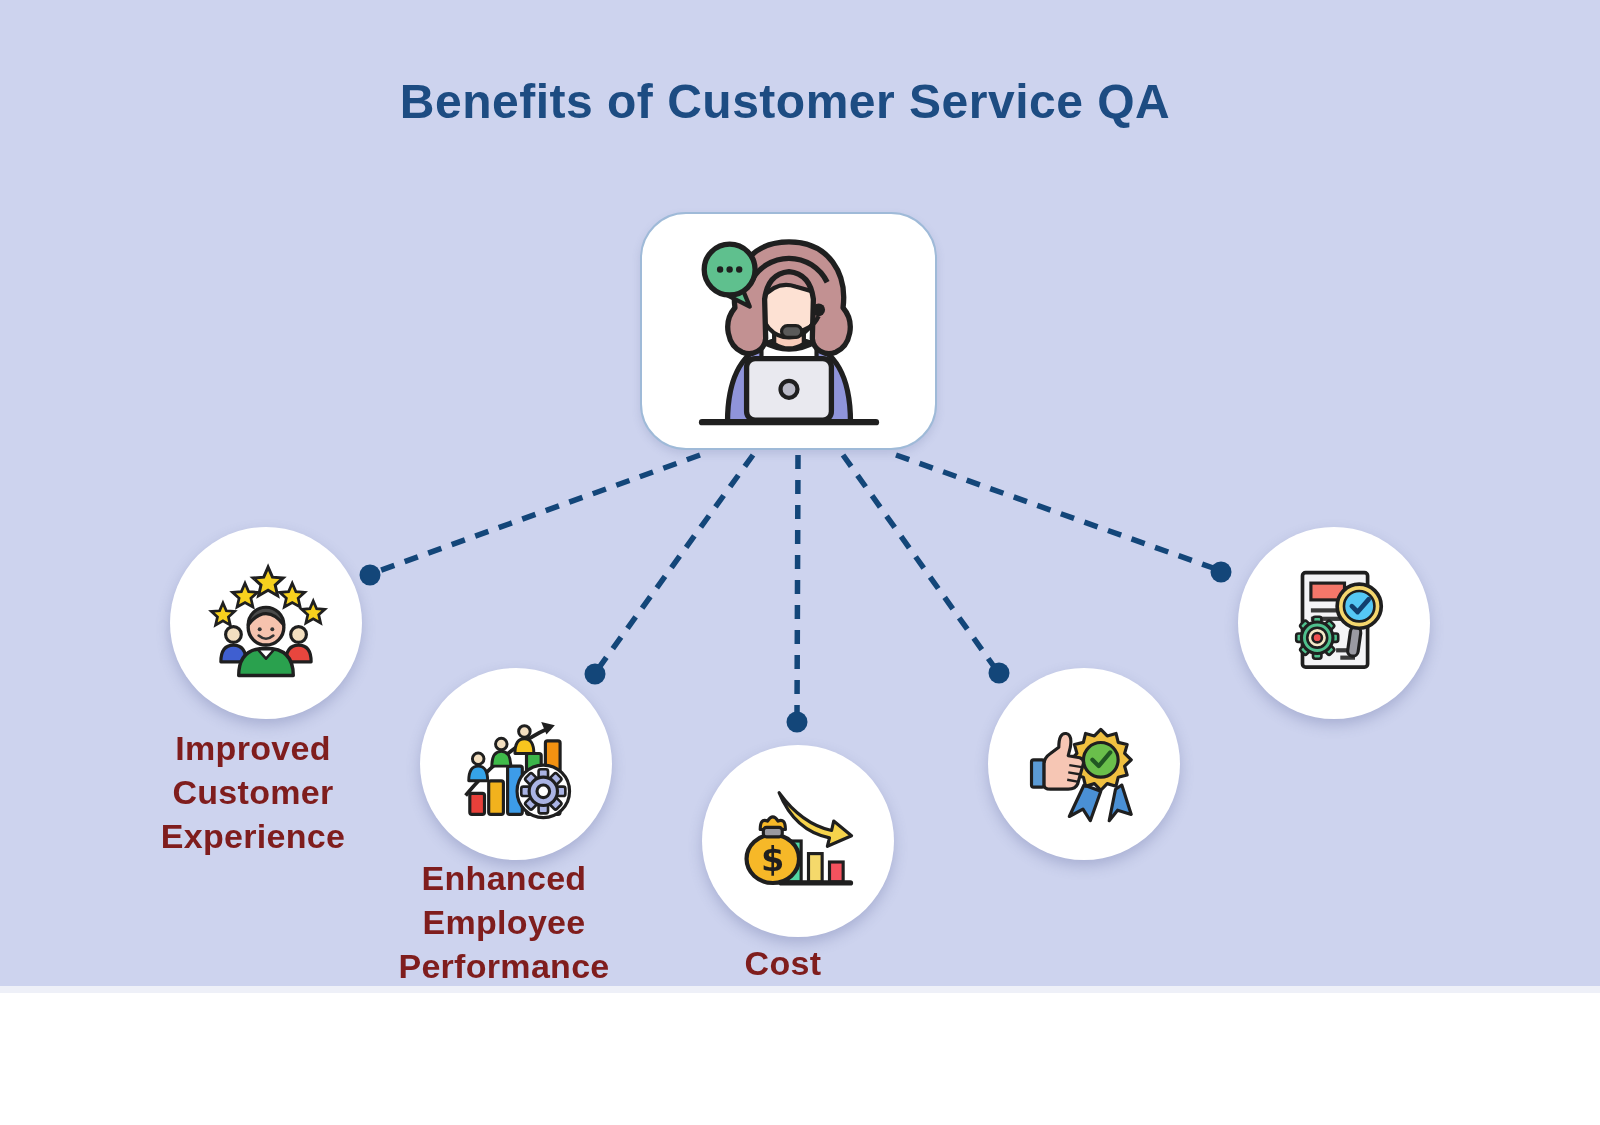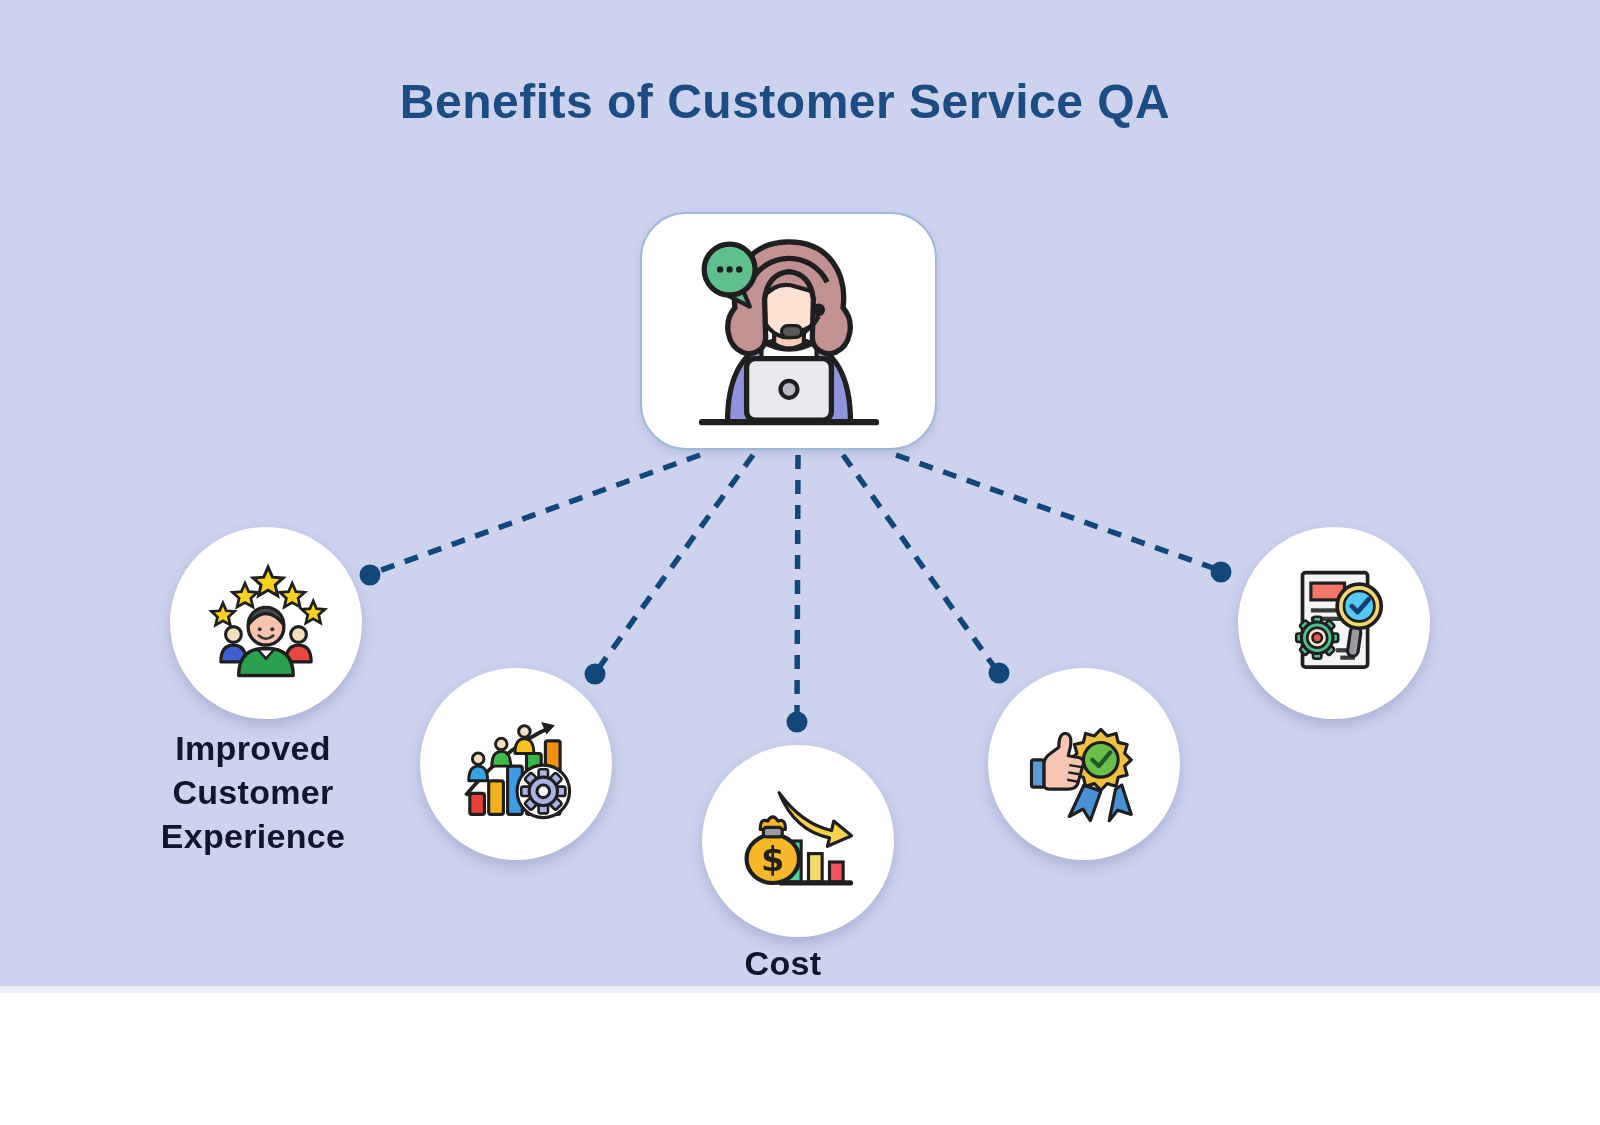--- a/index.html
+++ b/index.html
@@ -38,21 +38,21 @@
   .node-circle{
     position:absolute;width:192px;height:192px;border-radius:50%;
     background:#ffffff;
     box-shadow:0 6px 14px rgba(92,102,156,.32);
     display:flex;align-items:center;justify-content:center;
   }
   .node-label{
     position:absolute;transform:translateX(-50%);
     text-align:center;
     font-size:34px;line-height:44px;font-weight:700;
-    color:#0f172a;letter-spacing:.3px;
+    color:#7f1d1d;letter-spacing:.3px;
     white-space:pre-line;
     width:420px;
   }
   .c1{left:170px;top:527px;}
   .c2{left:420px;top:668px;}
   .c3{left:702px;top:745px;}
   .c4{left:988px;top:668px;}
   .c5{left:1238px;top:527px;}
   .l1{left:253px;top:726px;}
   .l2{left:504px;top:856px;}
@@ -166,20 +166,23 @@
         <circle r="25" fill="#ffffff" stroke="#1f1f1f" stroke-width="3"></circle>
         <rect x="-4.5" y="-21" width="9" height="42" rx="2" fill="#aab4e4" stroke="#1f1f1f" stroke-width="2.5"></rect>
         <rect x="-4.5" y="-21" width="9" height="42" rx="2" transform="rotate(45)" fill="#aab4e4" stroke="#1f1f1f" stroke-width="2.5"></rect>
         <rect x="-4.5" y="-21" width="9" height="42" rx="2" transform="rotate(90)" fill="#aab4e4" stroke="#1f1f1f" stroke-width="2.5"></rect>
         <rect x="-4.5" y="-21" width="9" height="42" rx="2" transform="rotate(135)" fill="#aab4e4" stroke="#1f1f1f" stroke-width="2.5"></rect>
         <circle r="13.5" fill="#aab4e4" stroke="#1f1f1f" stroke-width="3"></circle>
         <circle r="6" fill="#ffffff" stroke="#1f1f1f" stroke-width="3"></circle>
       </g>
     </svg>
   </div>
+  <div class="node-label l2">Enhanced
+Employee
+Performance</div>
 
   <div class="node-circle c3">
     <svg width="126" height="126" viewBox="0 0 120 120">
       <rect x="50" y="60" width="13" height="39" fill="#52d6a3" stroke="#1f1f1f" stroke-width="3"></rect>
       <rect x="70" y="72" width="13" height="27" fill="#f5d96b" stroke="#1f1f1f" stroke-width="3"></rect>
       <rect x="90" y="80" width="13" height="19" fill="#f4525e" stroke="#1f1f1f" stroke-width="3"></rect>
       <line x1="44" y1="100" x2="110" y2="100" stroke="#1f1f1f" stroke-width="5" stroke-linecap="round"></line>
       <path d="M 24 49 Q 24 38 31 41 Q 36 33 41 41 Q 48 38 48 49 Z" fill="#f6b828" stroke="#1f1f1f" stroke-width="3" stroke-linejoin="round"></path>
       <ellipse cx="36" cy="77" rx="25" ry="23" fill="#f6b828" stroke="#1f1f1f" stroke-width="4"></ellipse>
       <rect x="27" y="47" width="18" height="9" rx="3" fill="#9a9aa0" stroke="#1f1f1f" stroke-width="3"></rect>

